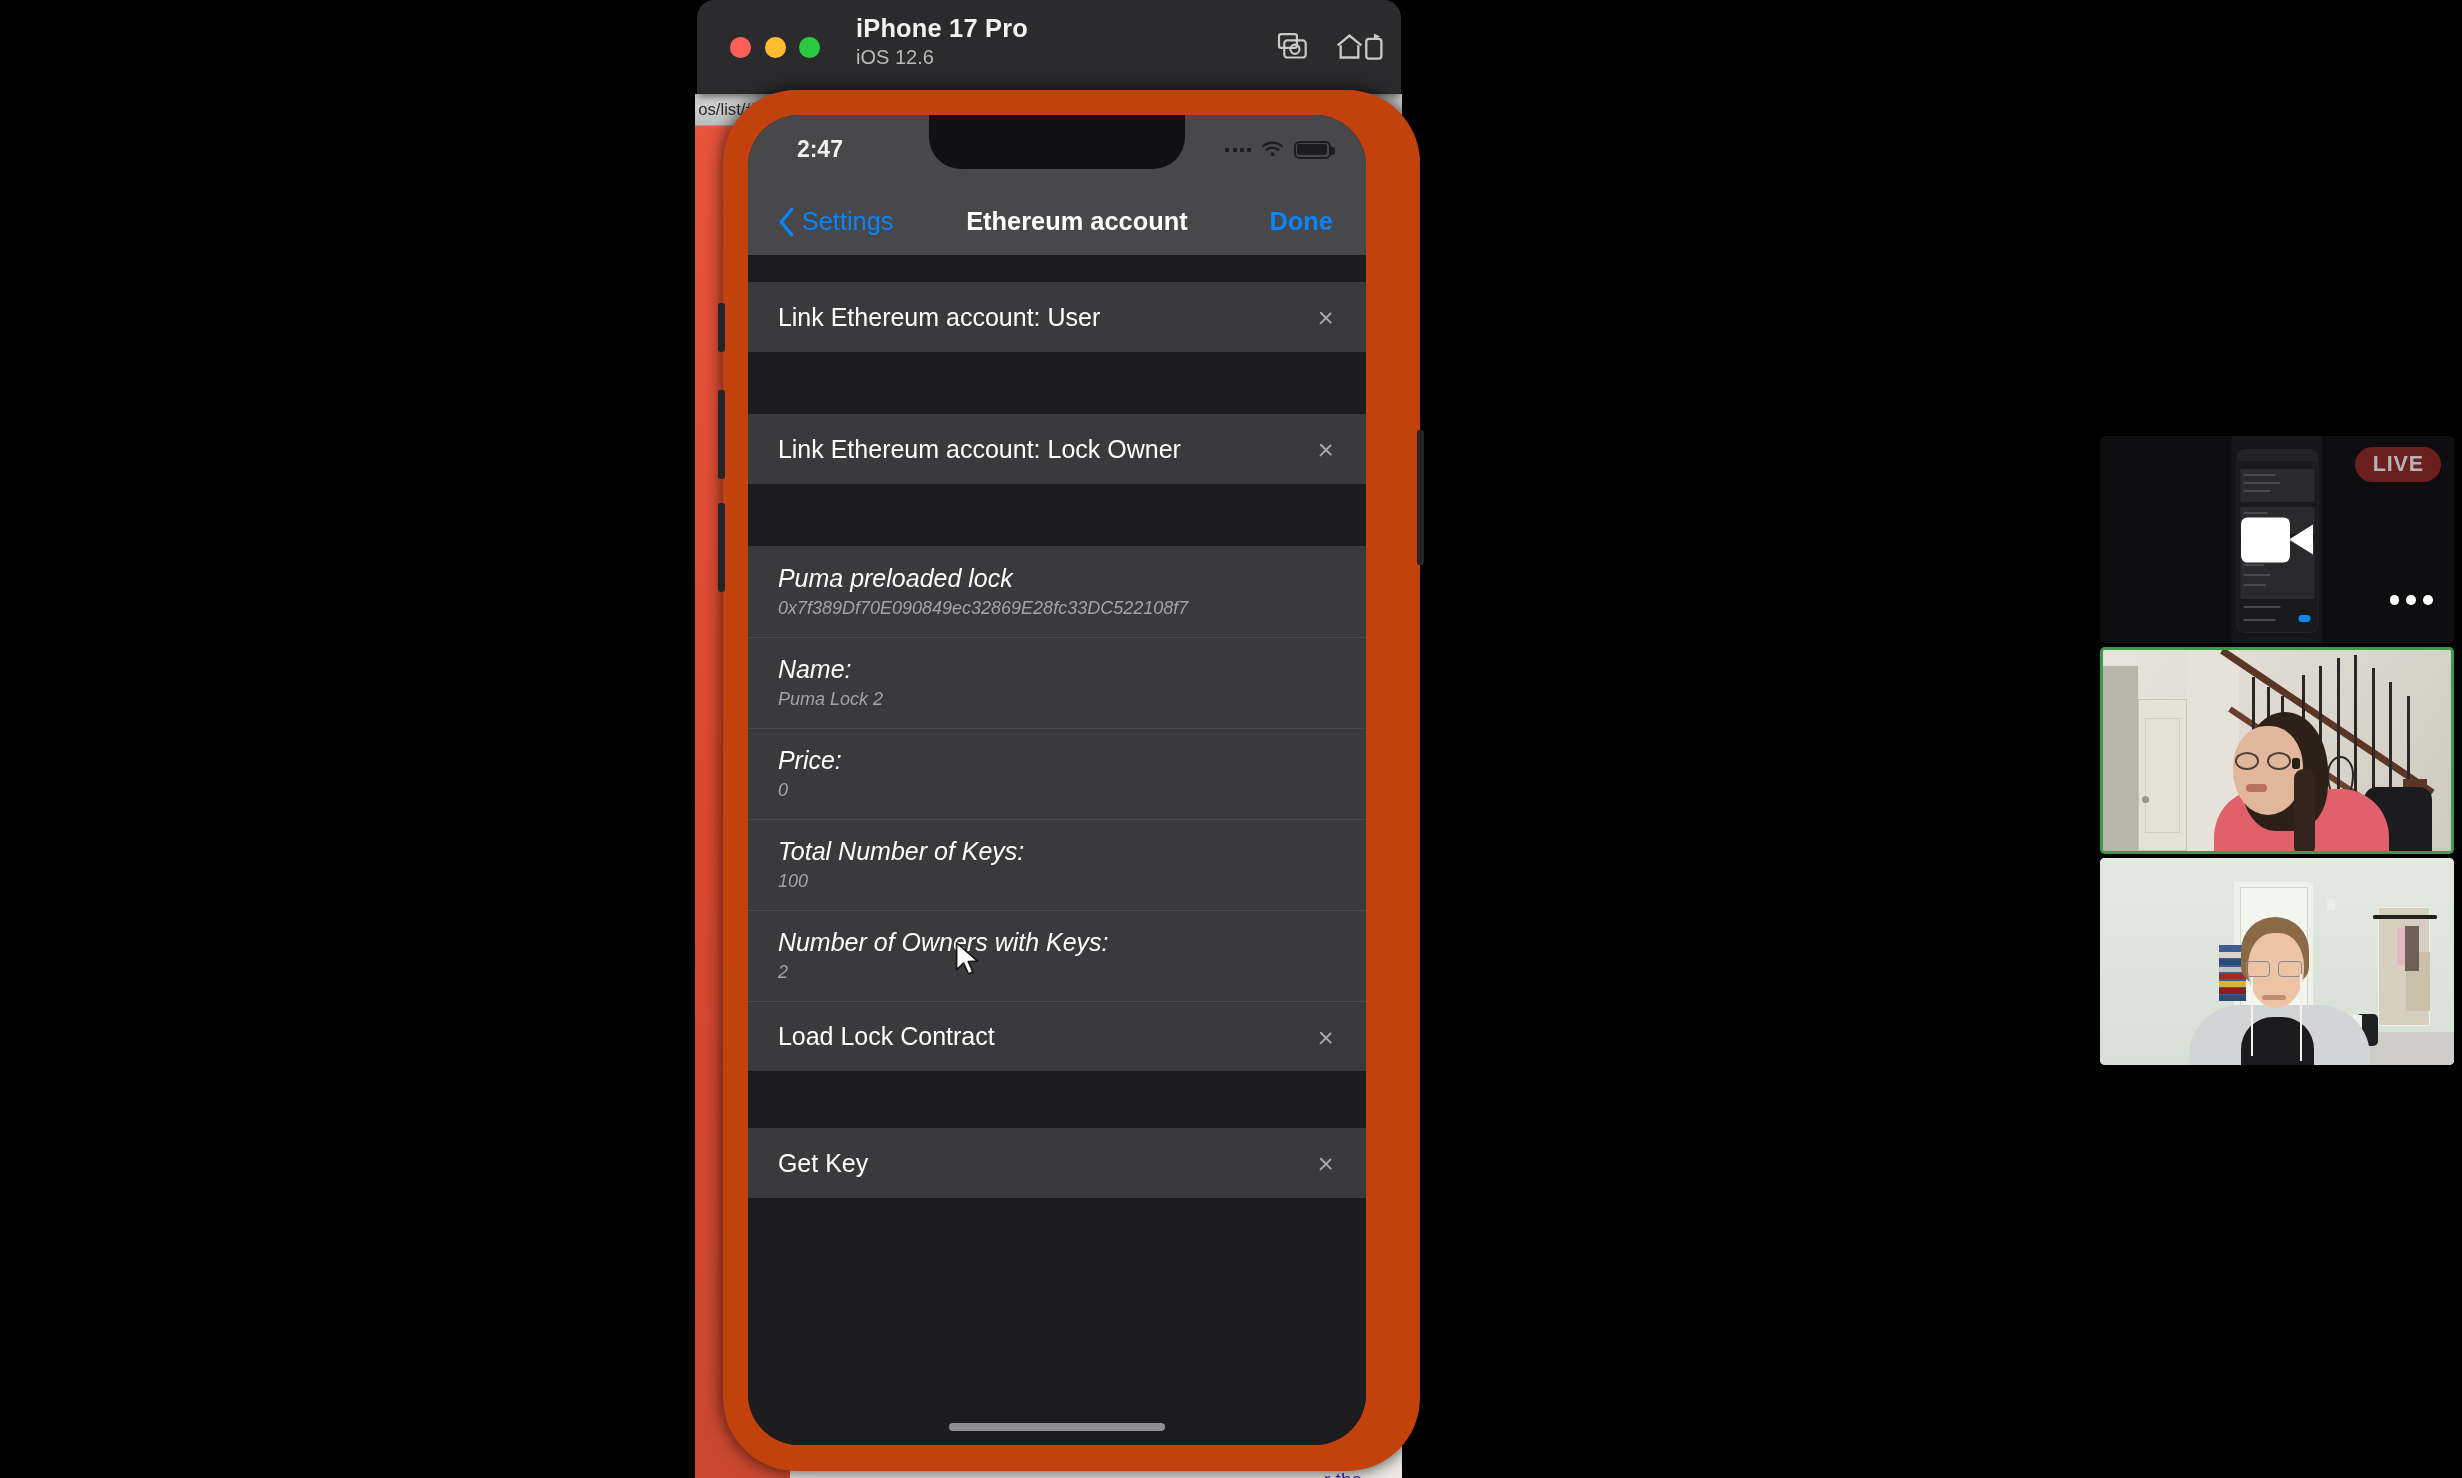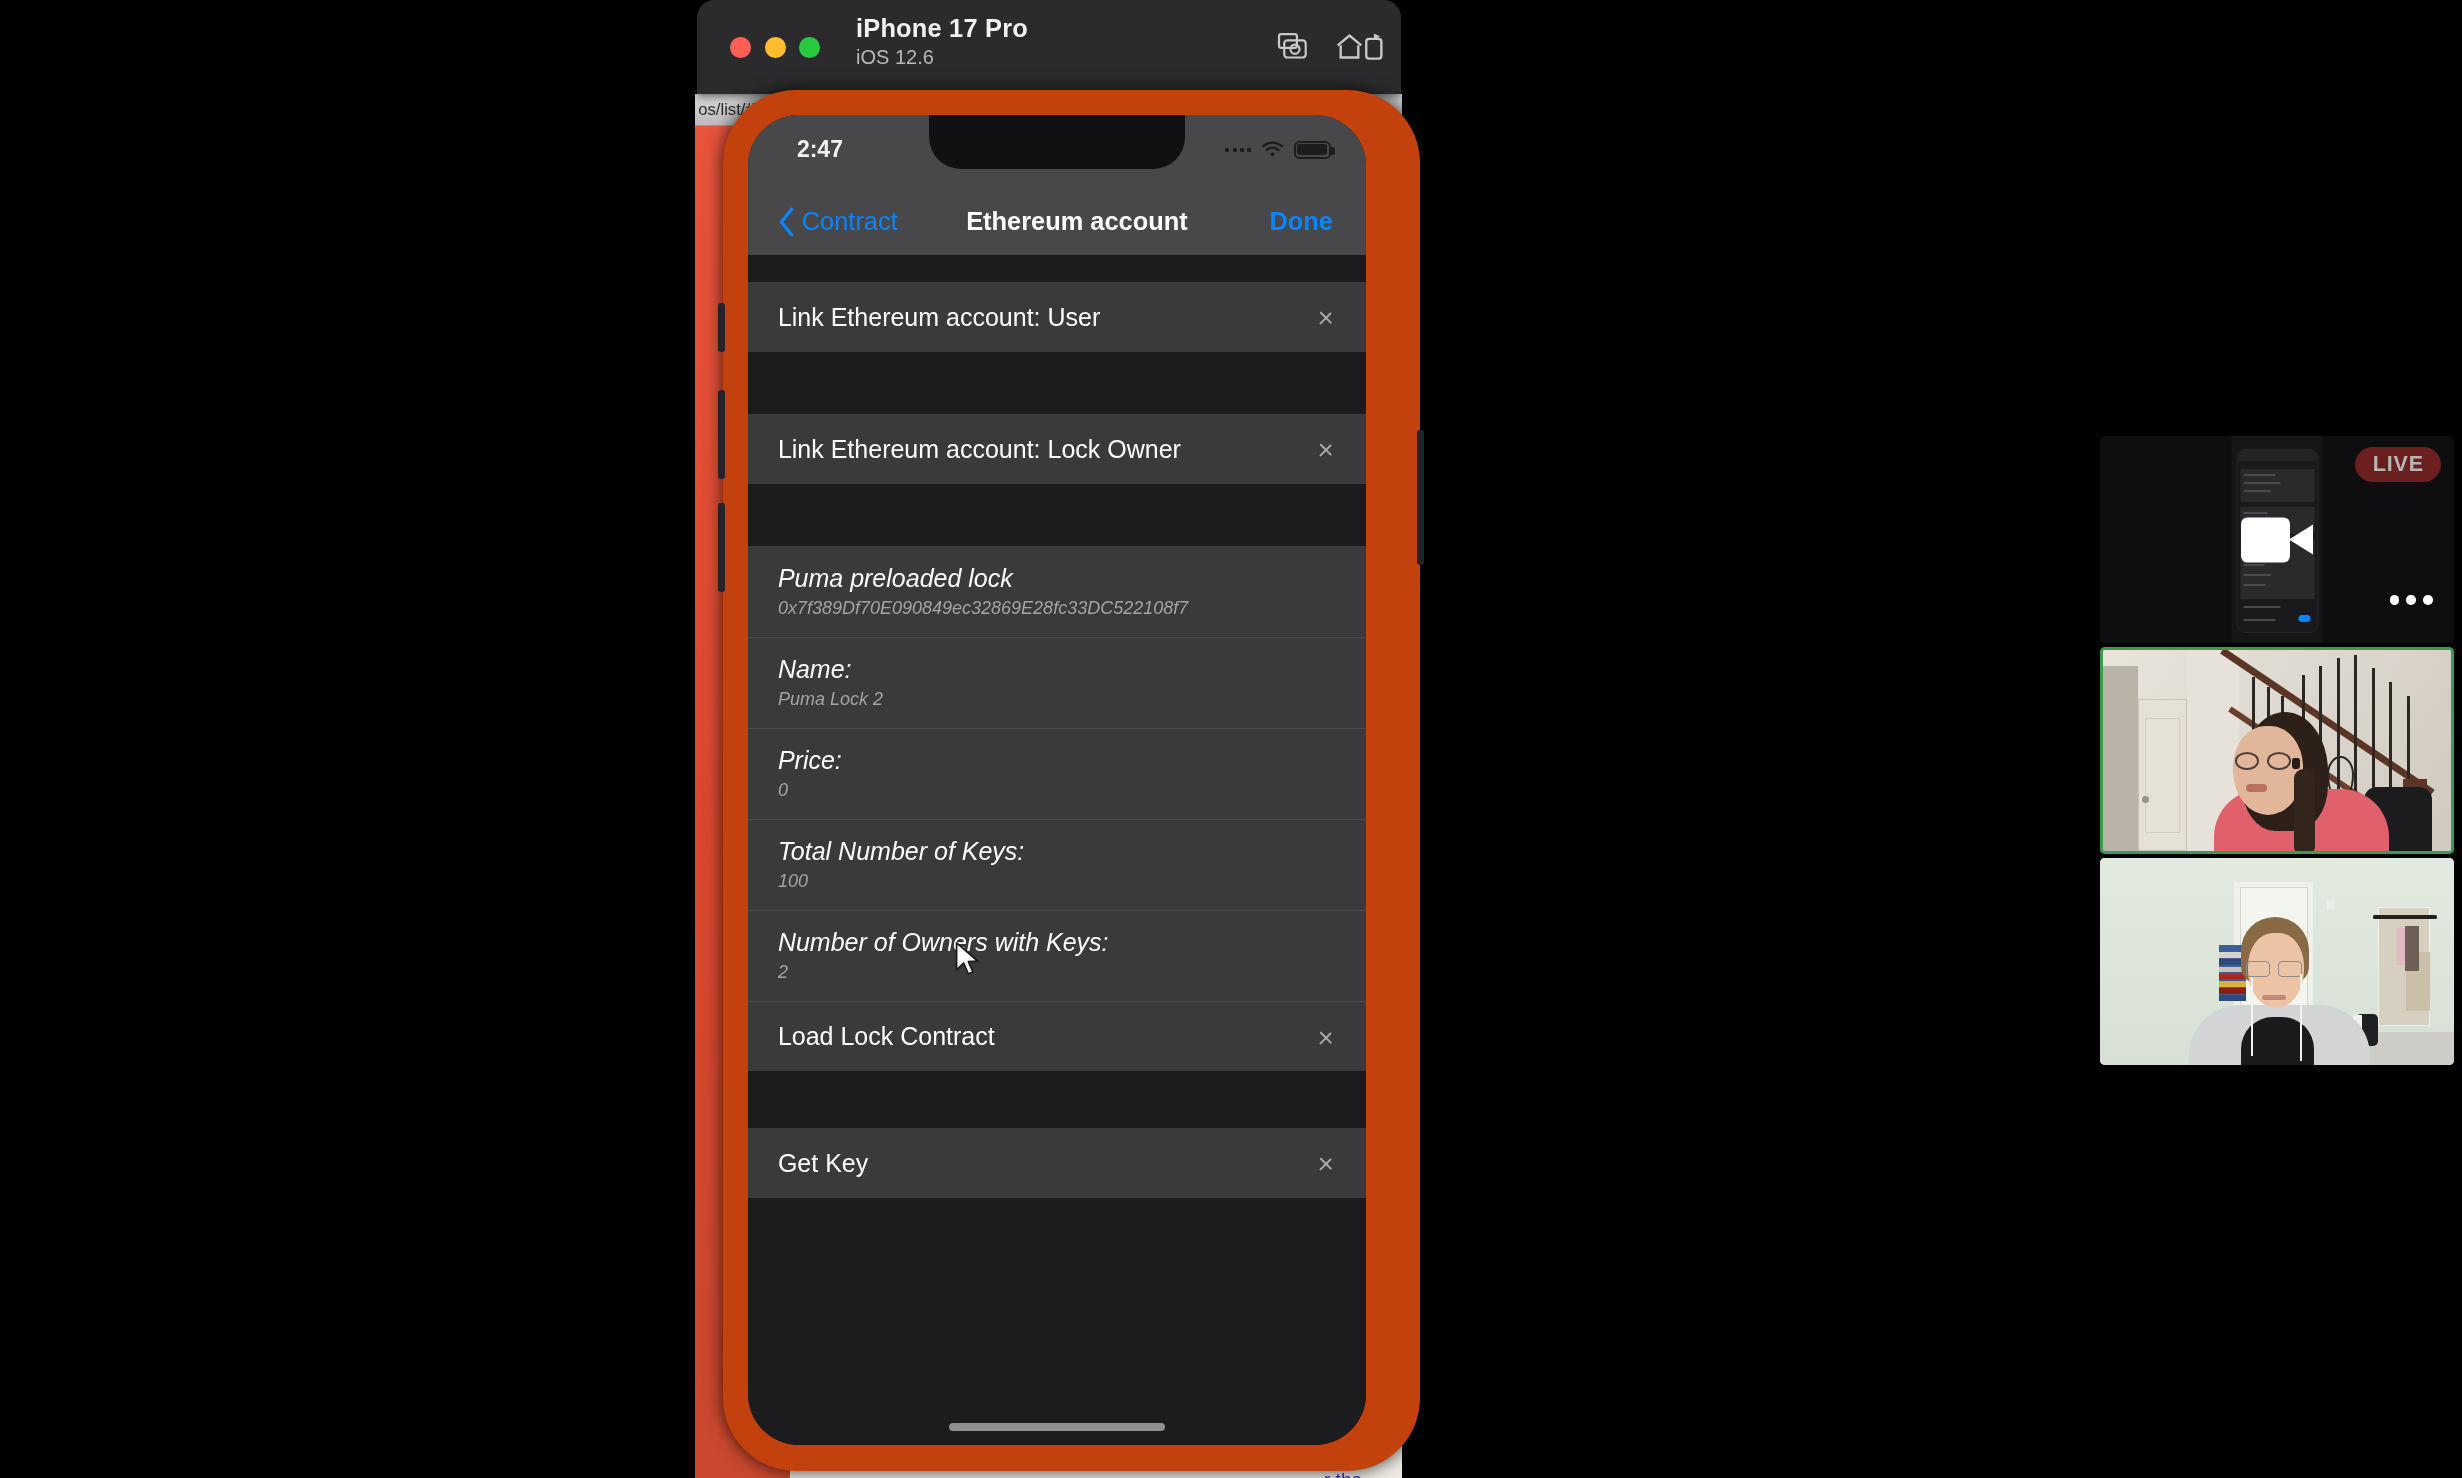--- a/index.html
+++ b/index.html
@@ -381,21 +381,21 @@
           </svg>
           <span id="sb-batt"></span>
         </div>
       </div>
 
       <div id="navbar">
         <div id="nav-back">
           <svg width="17.5" height="30" viewBox="0 0 12 22" fill="none" stroke="#0a84ff" stroke-width="2.4" stroke-linecap="round" stroke-linejoin="round">
             <path d="M9.6 1.6 2 11l7.6 9.4"></path>
           </svg>
-          <span id="nav-back-label">Contract</span>
+          <span id="nav-back-label">Settings</span>
         </div>
         <div id="nav-title">Ethereum account</div>
         <div id="nav-done">Done</div>
       </div>
 
       <div id="tableview">
 
         <div class="gap" style="height:27px;"></div>
 
         <div class="group">

